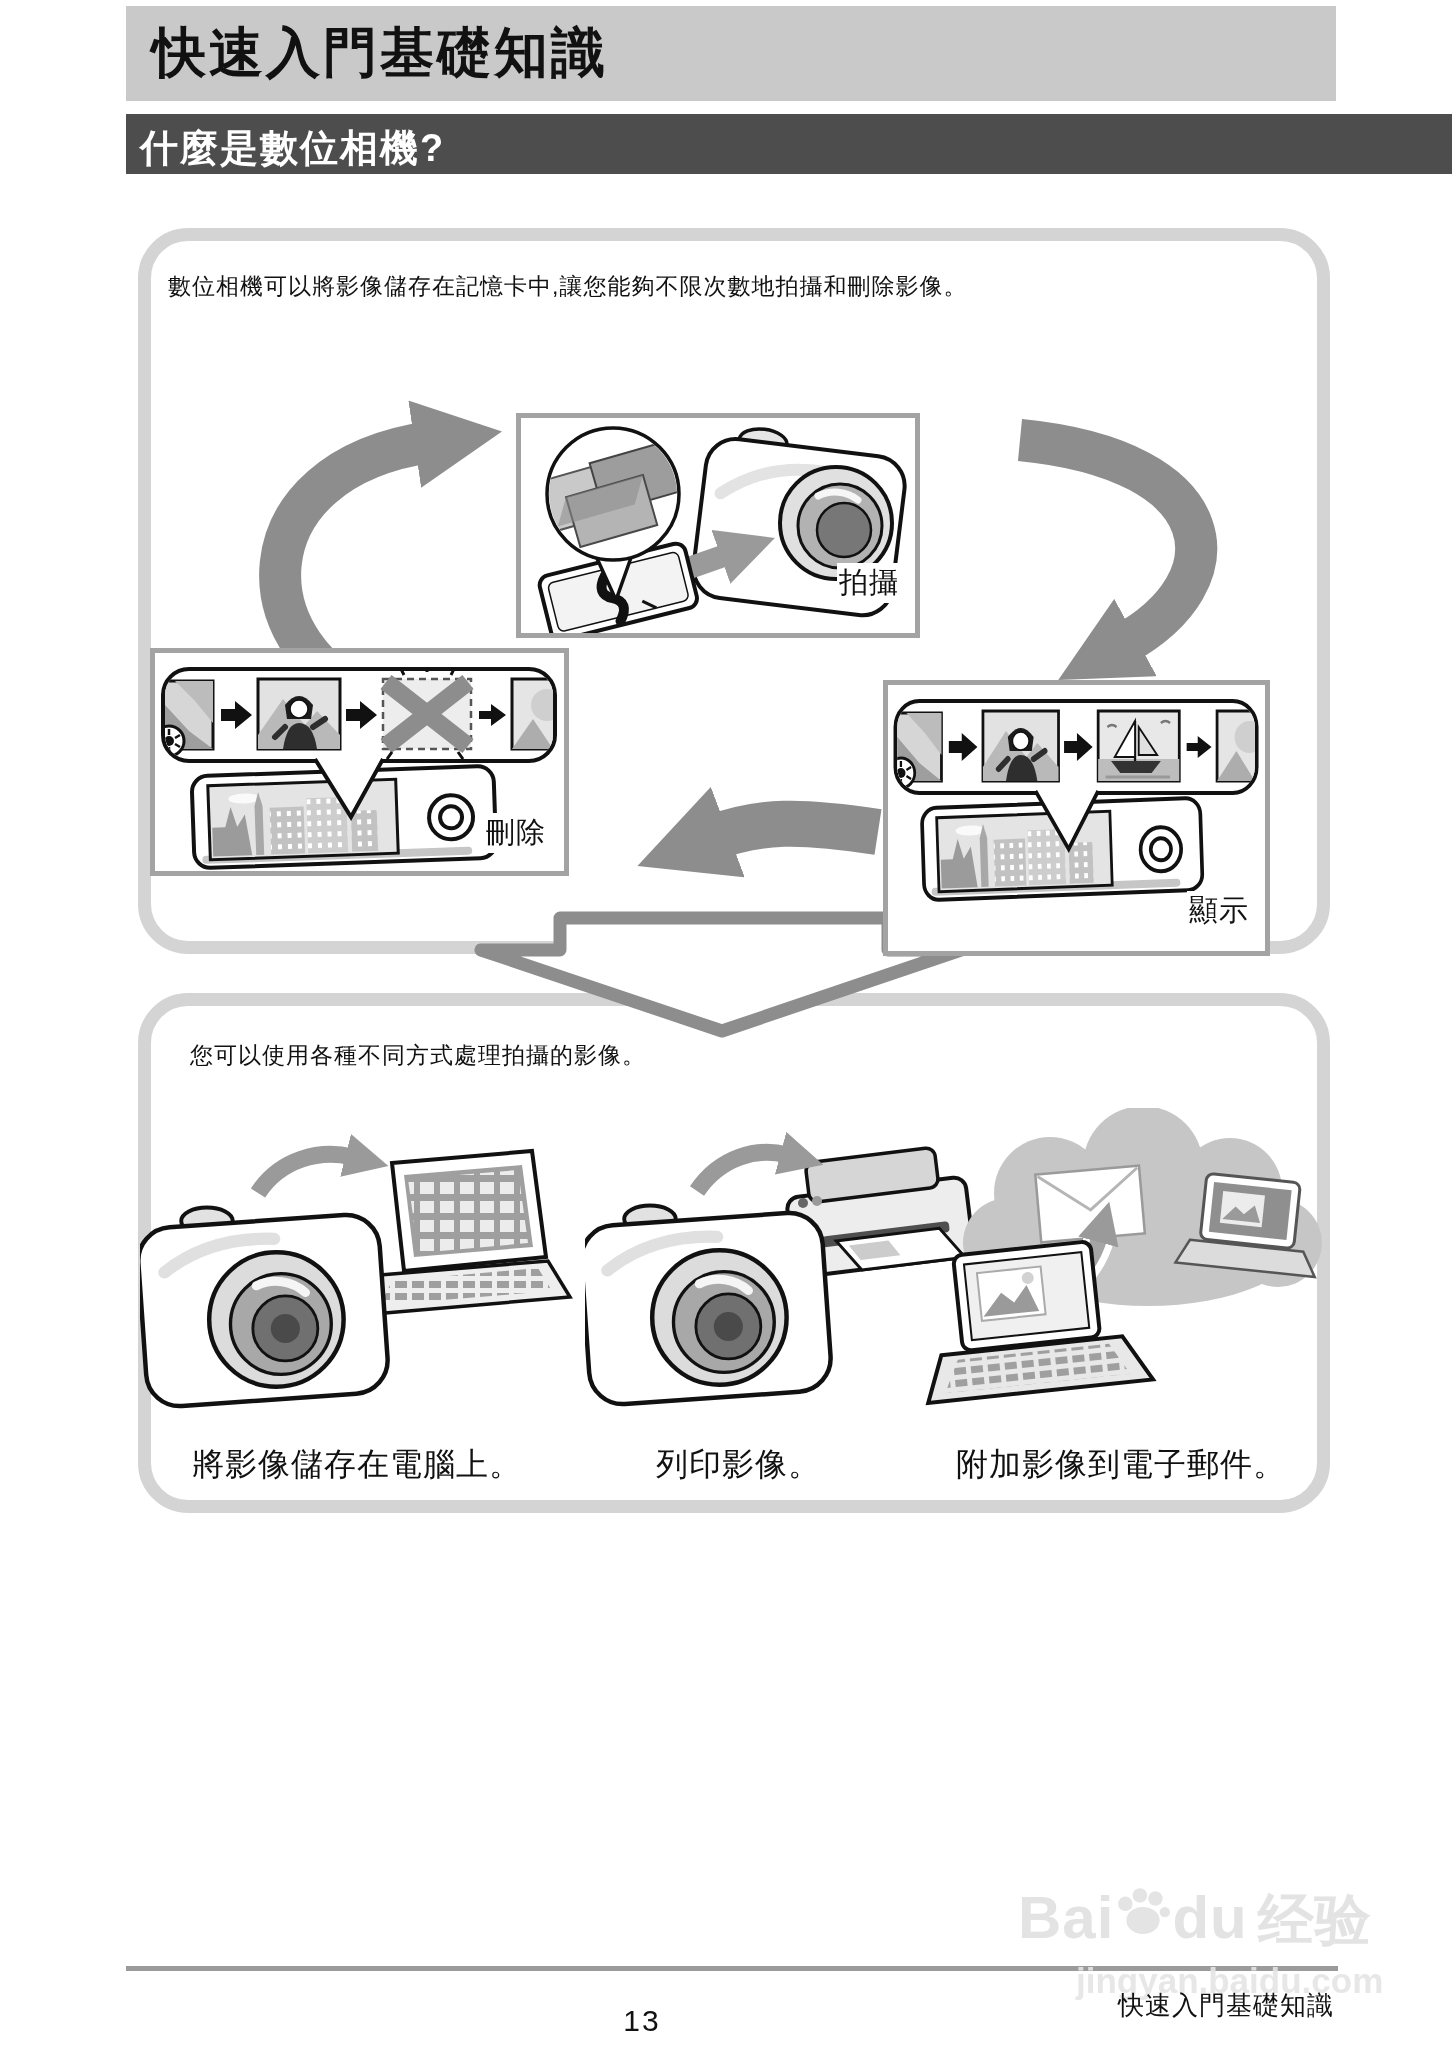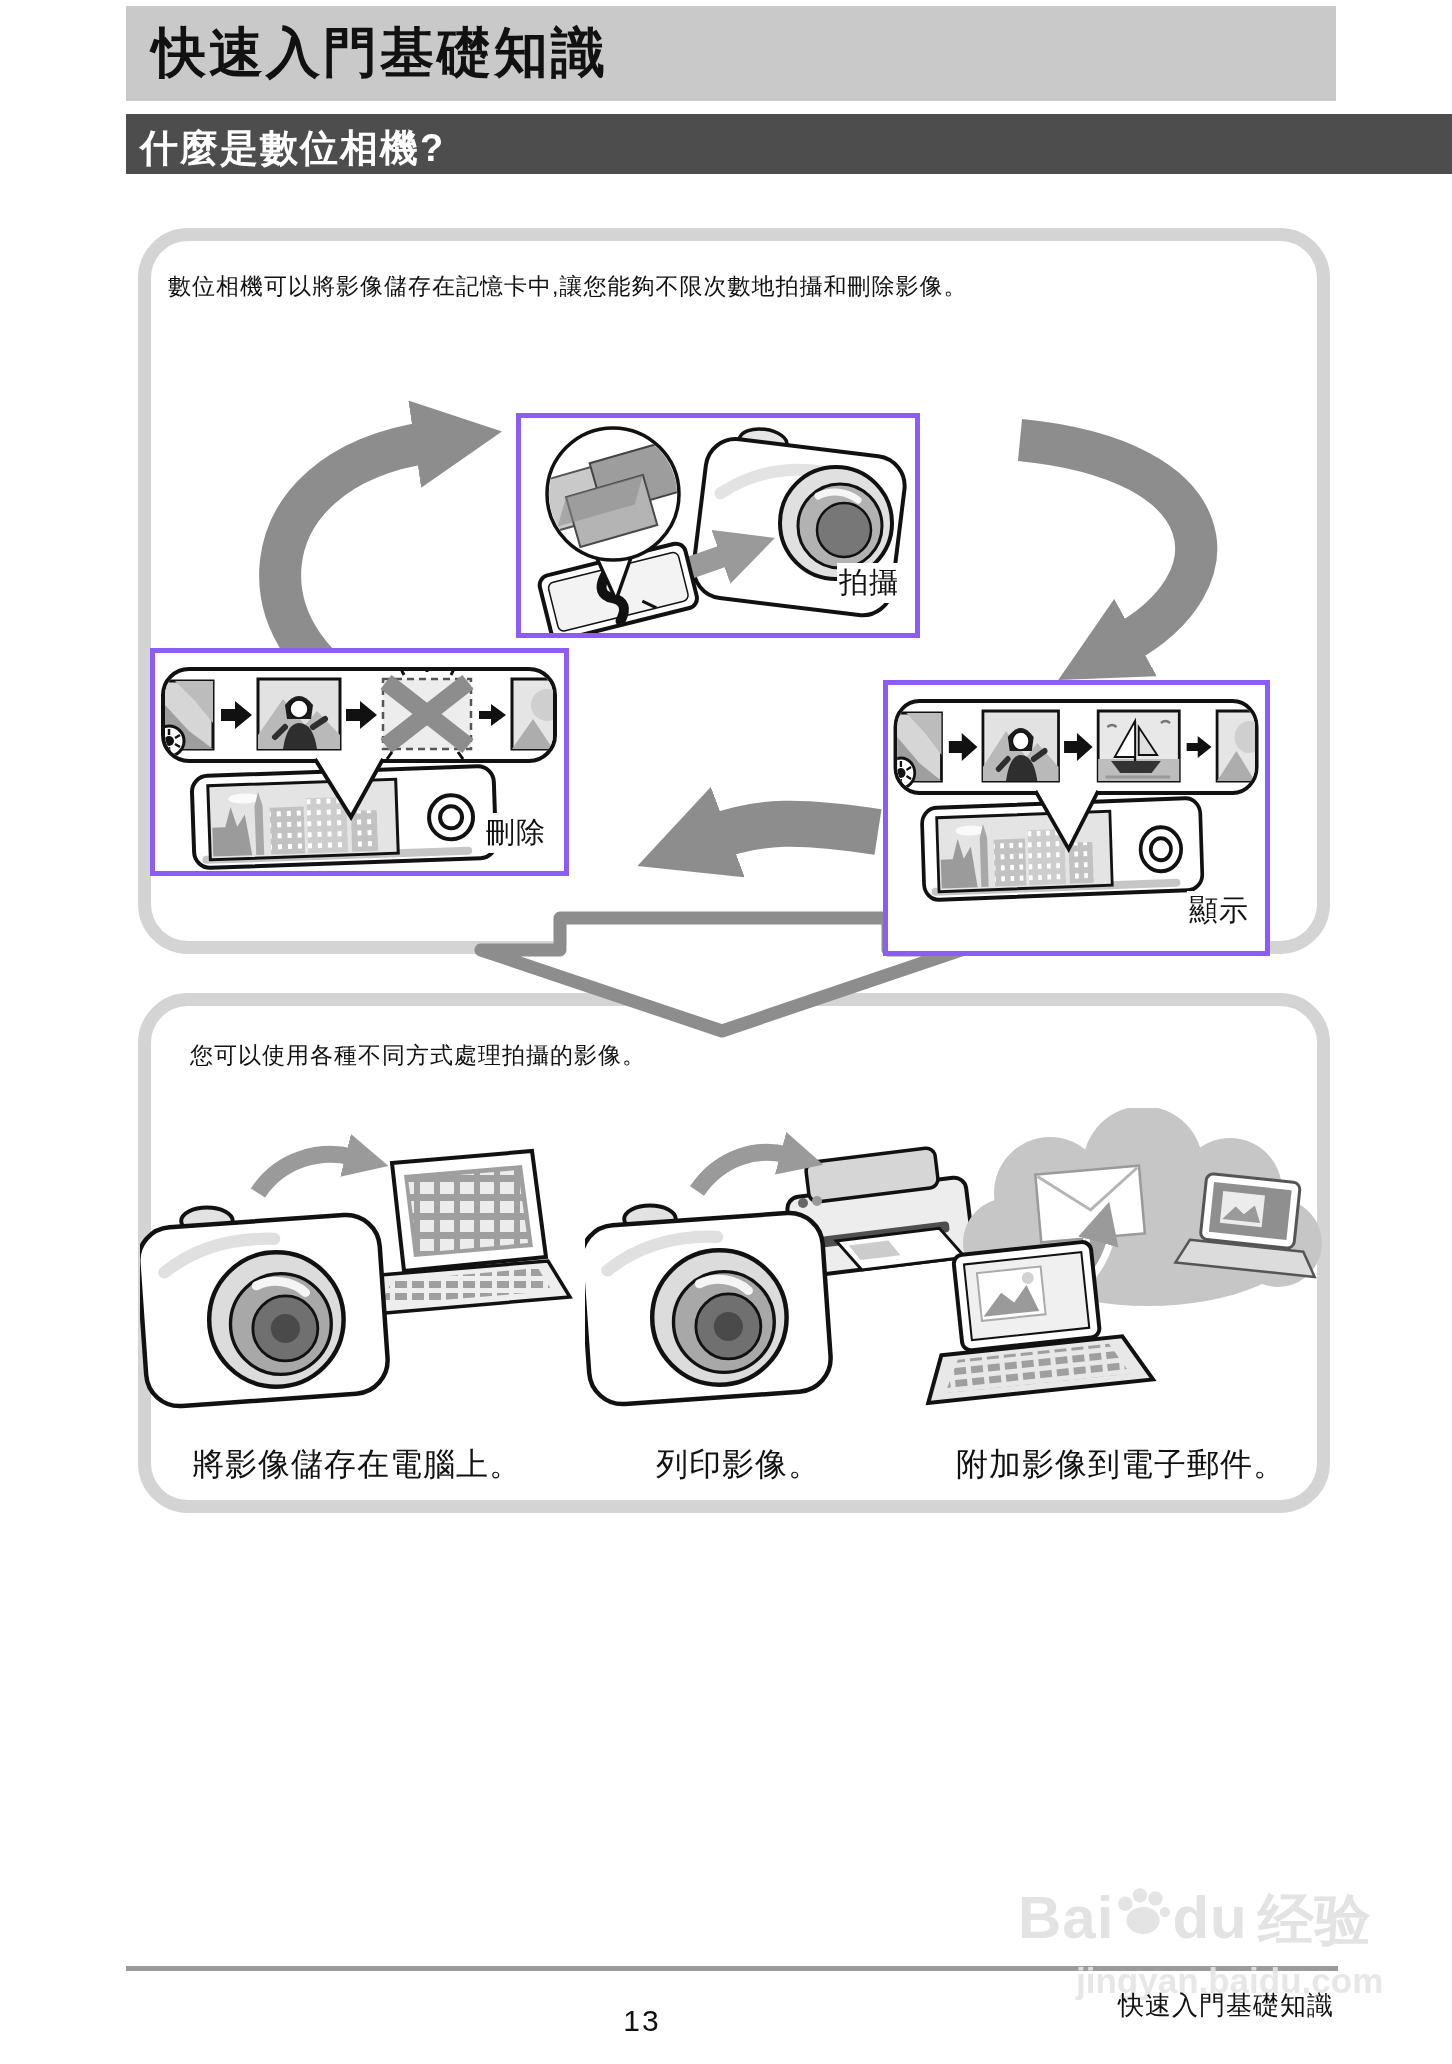--- a/index.html
+++ b/index.html
@@ -19,21 +19,21 @@
   .box { position:absolute; background:#fff; border:13px solid var(--box-border); border-radius:50px; }
   .box-a { left:138px; top:228px; width:1192px; height:726px; }
   .box-b { left:138px; top:993px; width:1192px; height:520px; }
 
   .desc { position:absolute; font-size:23px; letter-spacing:1px; white-space:nowrap; }
   .desc-a { left:168px; top:271px; }
   .desc-b { left:190px; top:1040px; }
 
   .overlay { position:absolute; left:0; top:0; width:1452px; height:2064px; pointer-events:none; }
 
-  .frame { position:absolute; background:#fff; border:5px solid #8b5cf6;text-align:right; }
+  .frame { position:absolute; background:#fff; border:5px solid #a3a3a3;text-align:right; }
   .shoot-frame   { left:516px; top:413px; width:404px; height:225px; }
   .delete-frame  { left:150px; top:648px; width:419px; height:228px; }
   .display-frame { left:883px; top:680px; width:387px; height:276px; }
   .frame svg { display:block; }
   .frame-label { position:absolute; font-size:29px; letter-spacing:1px; background:#fff; padding:0 2px; }
   .shoot-frame   .frame-label { right:14px; bottom:30px; }
   .delete-frame  .frame-label { right:16px; bottom:18px; }
   .display-frame .frame-label { right:14px; bottom:20px; }
 
   .scene { position:absolute; }

